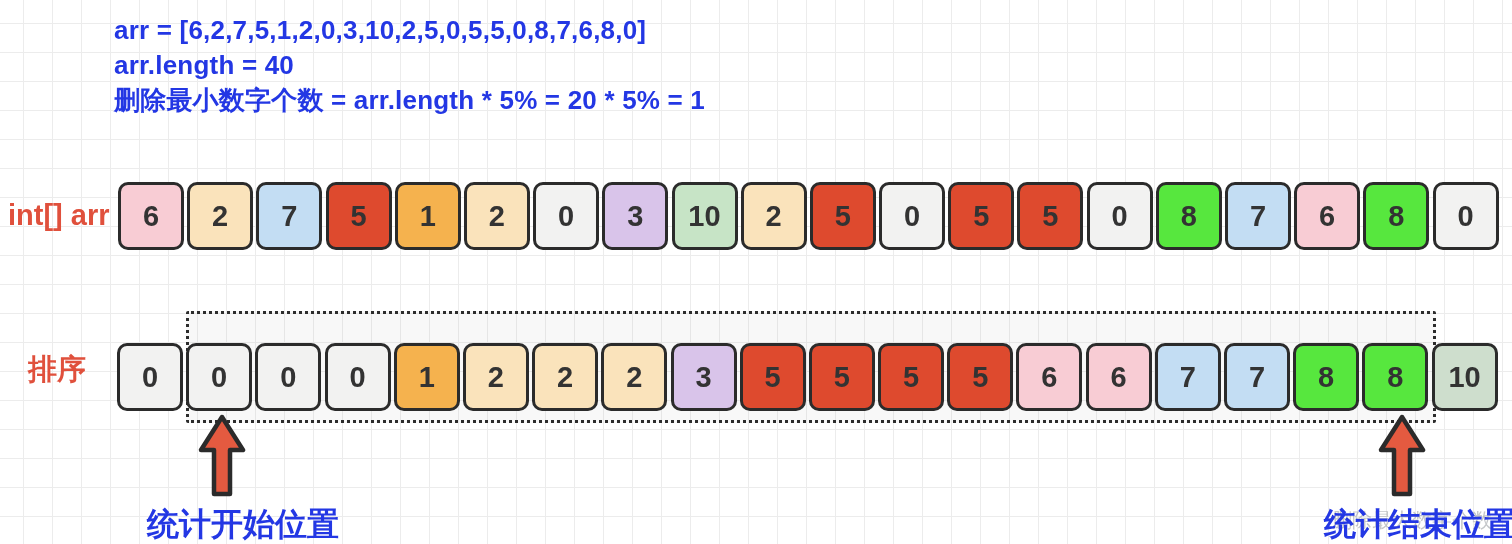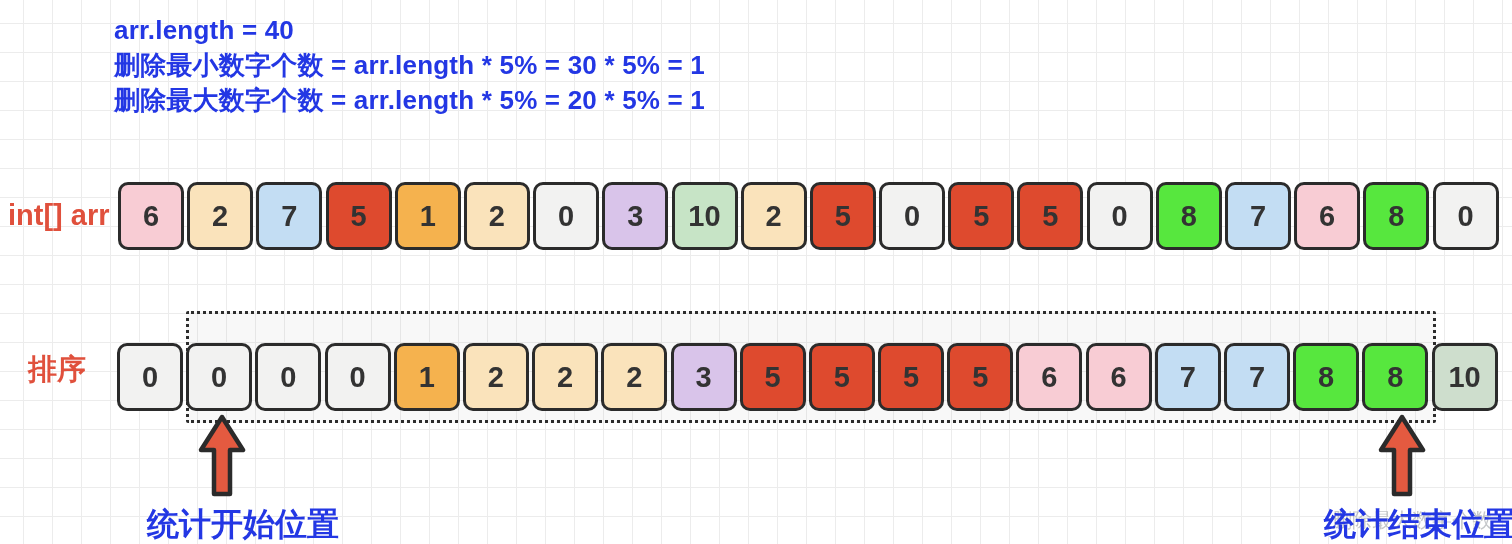--- a/index.html
+++ b/index.html
@@ -117,23 +117,23 @@
     white-space: nowrap;
     z-index: 2;
   }
 </style>
 </head>
 <body>
 
 <div class="canvas">
 
   <div class="header">
+    <div>arr = [6,2,7,5,1,2,0,3,10,2,5,0,5,5,0,8,7,6,8,0]</div>
     <div>arr.length = 40</div>
-    <div>删除最小数字个数 = arr.length * 5% = 30 * 5% = 1</div>
-    <div>删除最大数字个数 = arr.length * 5% = 20 * 5% = 1</div>
+    <div>删除最小数字个数 = arr.length * 5% = 20 * 5% = 1</div>
   </div>
 
   <div class="dotted-box"></div>
 
   <div class="row-label original">int[] arr</div>
   <div class="cells original" id="row-original-cells">
       <div class="cell" style="background: rgb(248, 204, 212);">6</div>
       <div class="cell" style="background: rgb(250, 227, 187);">2</div>
       <div class="cell" style="background: rgb(195, 221, 243);">7</div>
       <div class="cell" style="background: rgb(222, 74, 46);">5</div>

